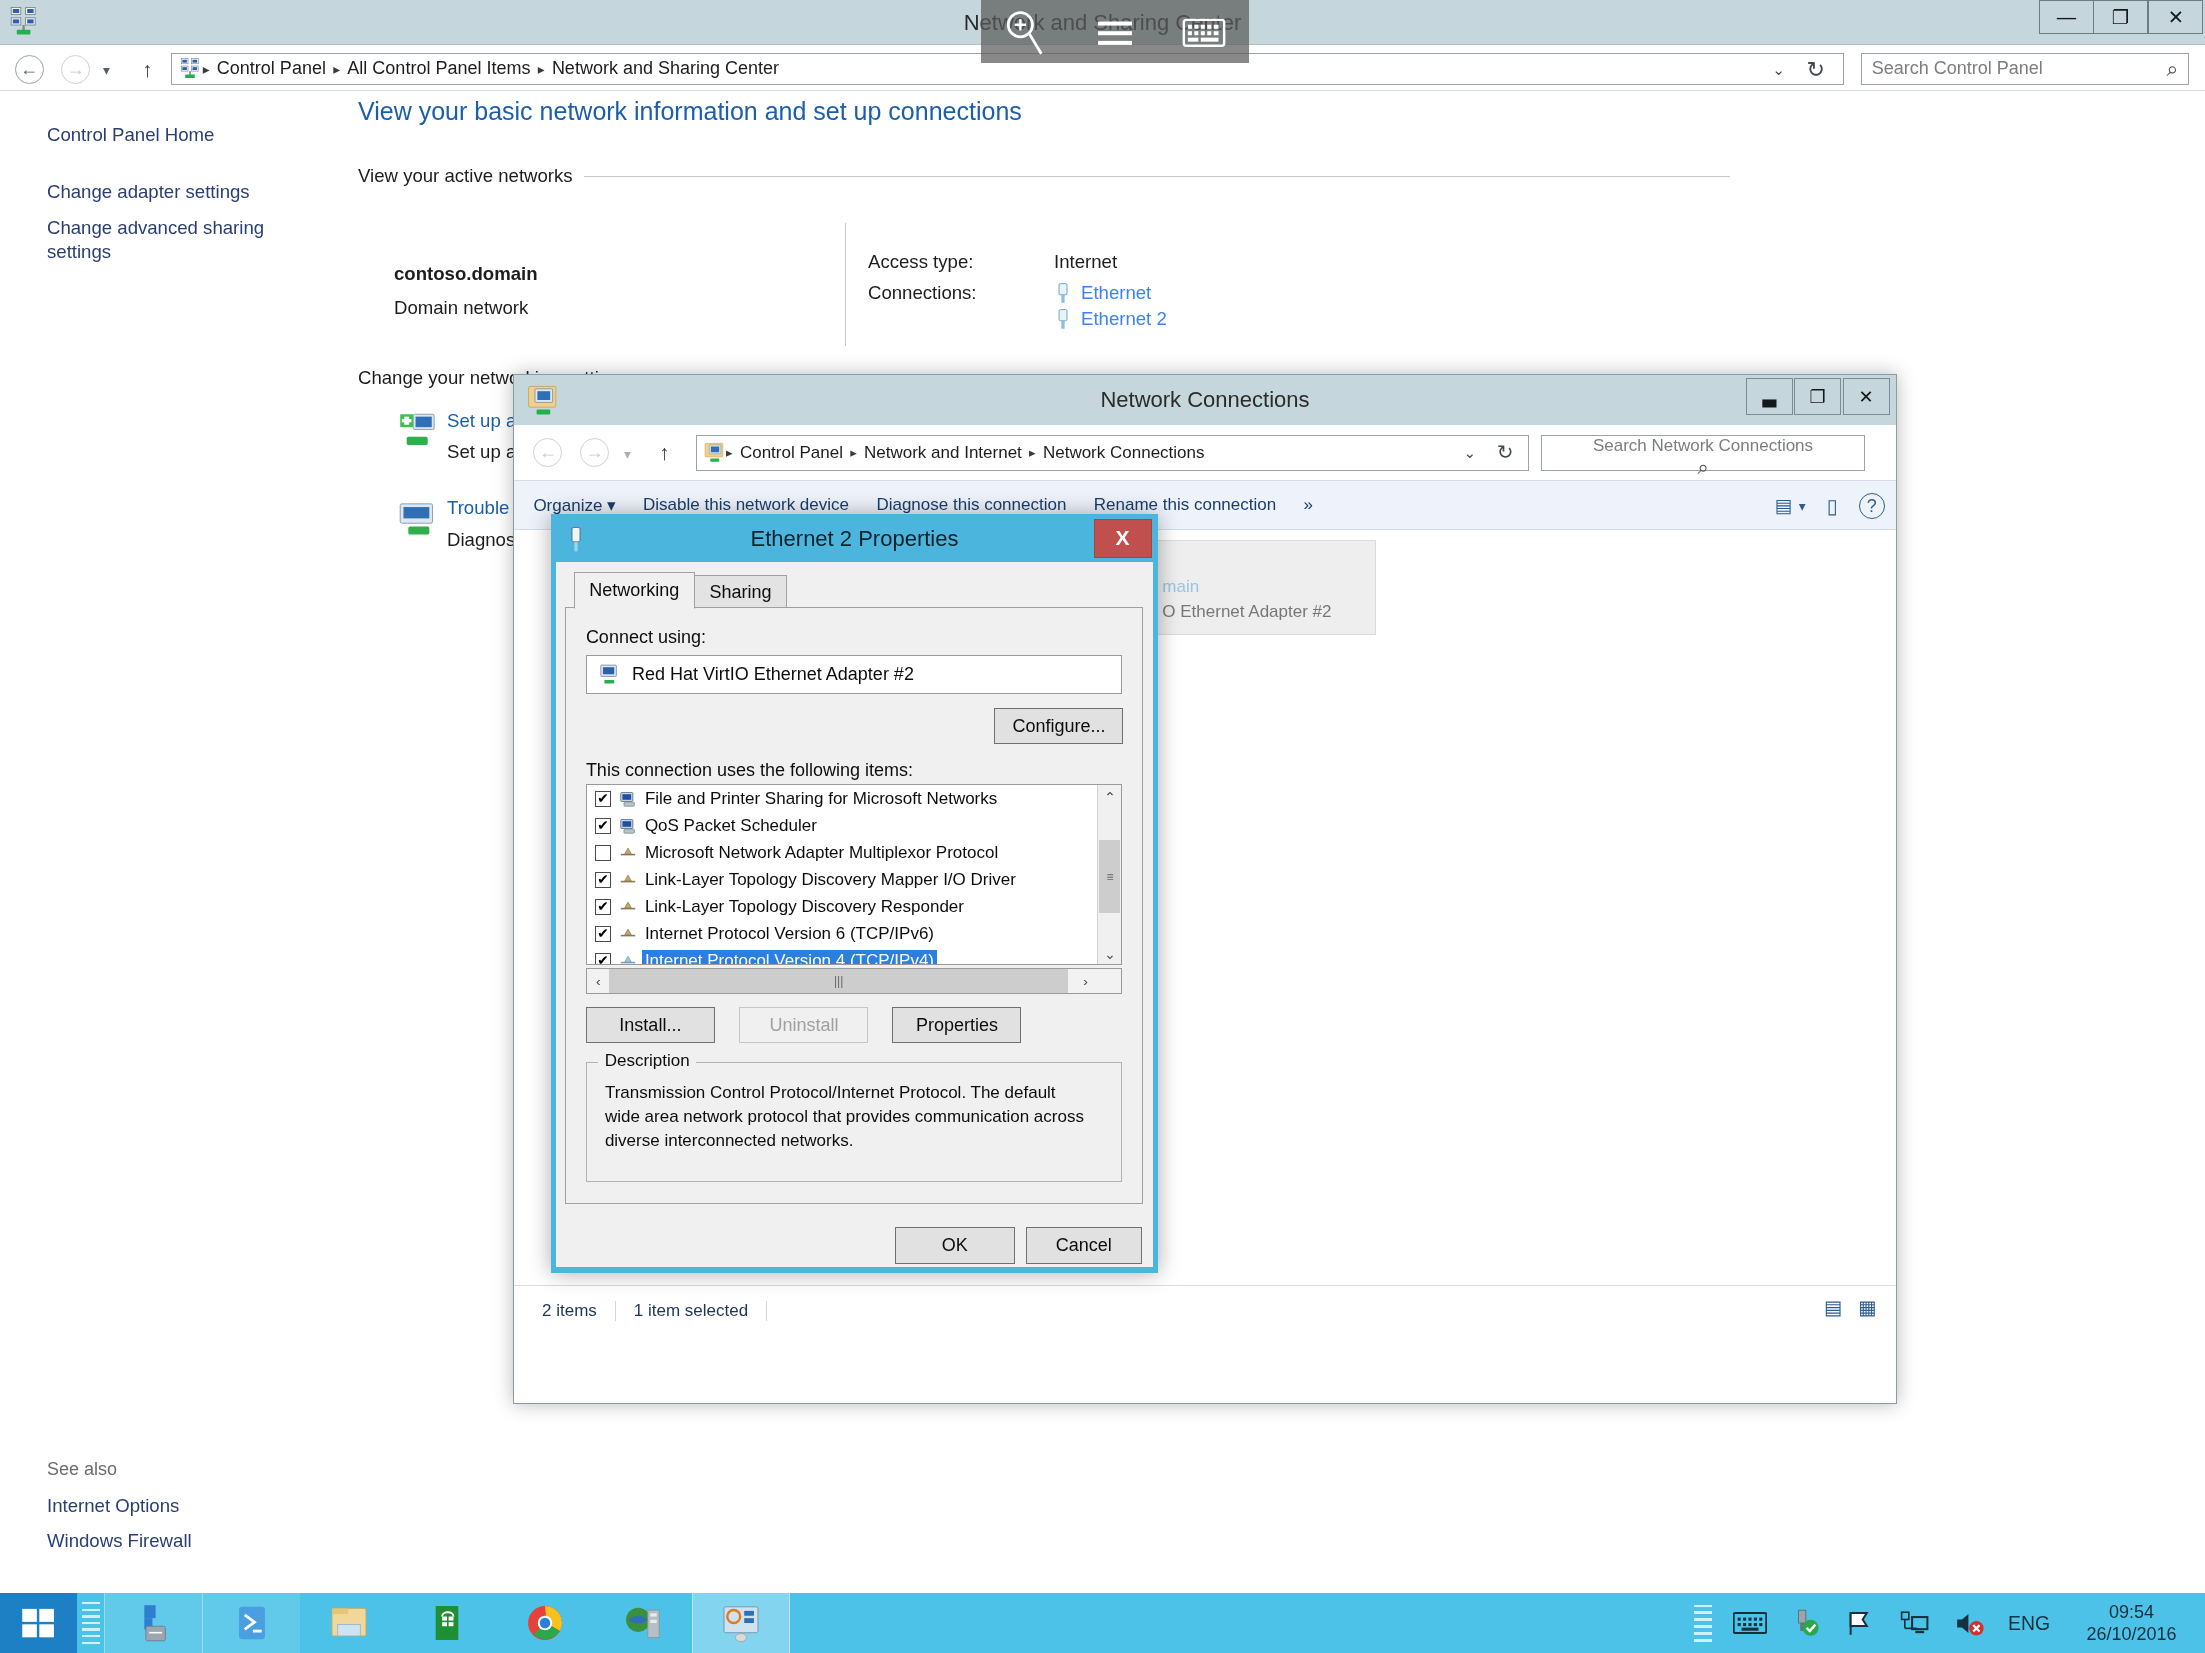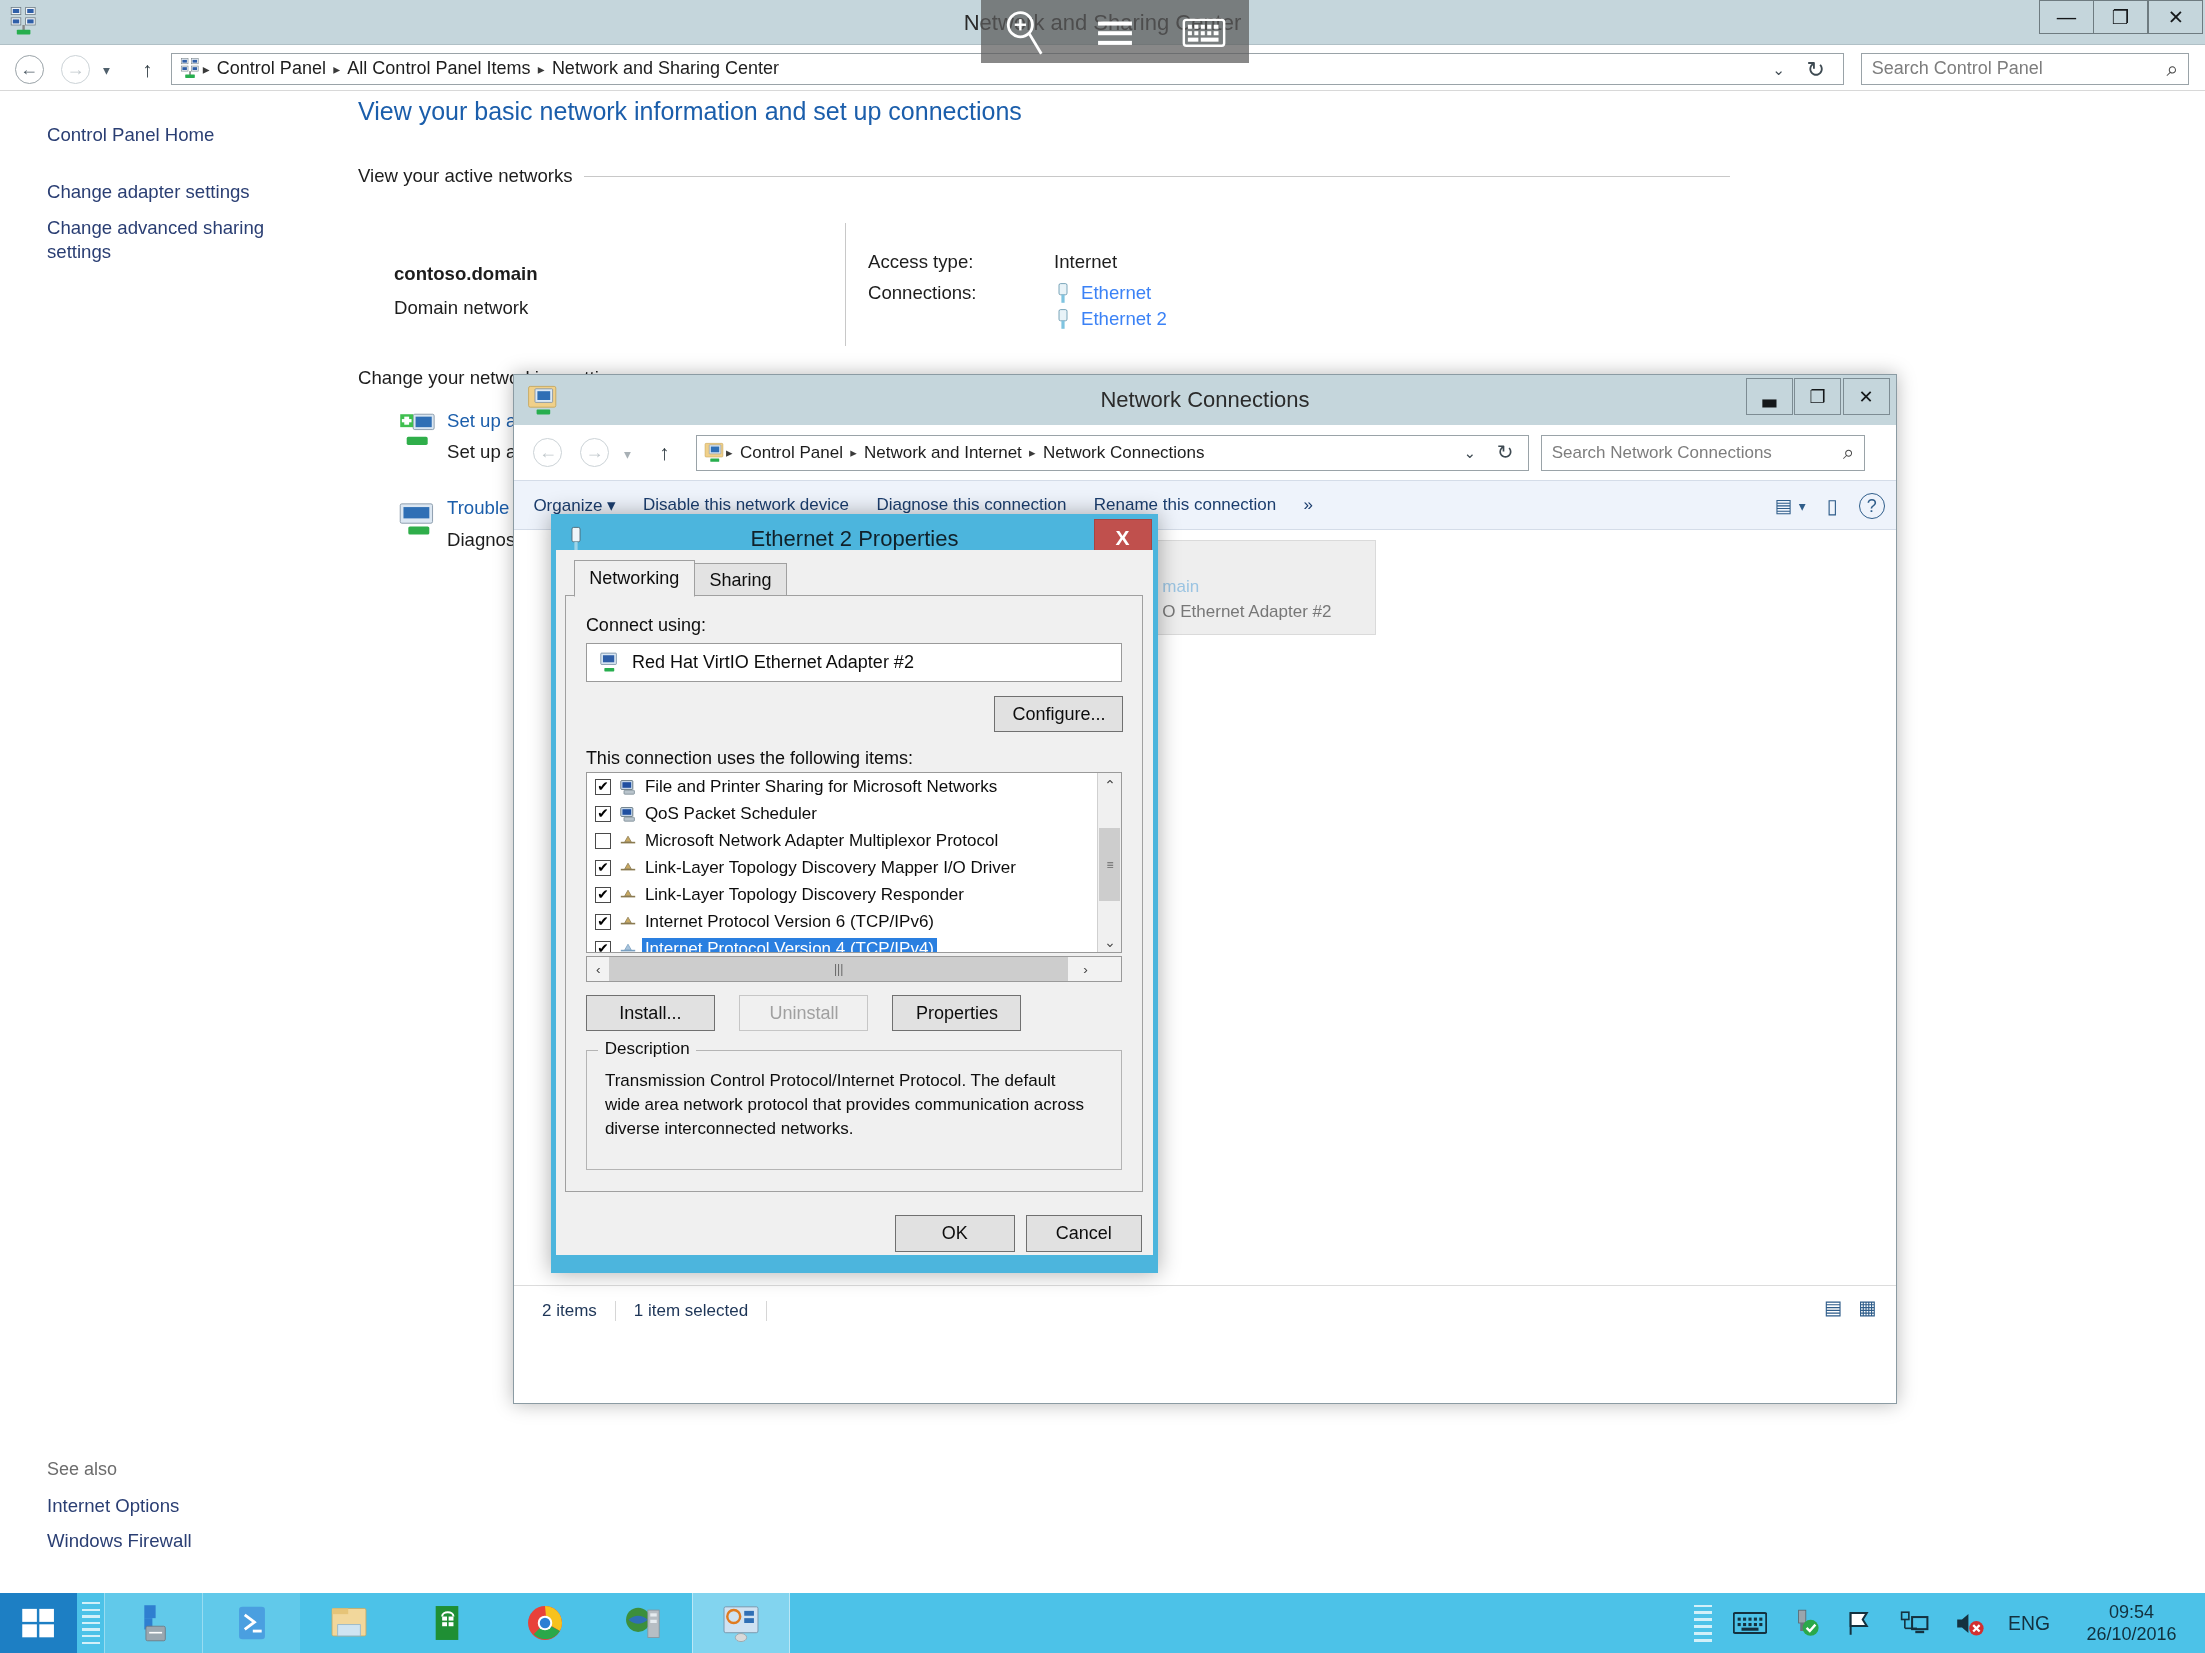--- a/index.html
+++ b/index.html
@@ -153,21 +153,21 @@
     display: flex; align-items: center; padding-left: 6.5px;
     font-size: 17px; color: #1d1d1d;
   }
   #nc-crumbbox .crumb { padding: 0 5.7px; white-space: nowrap; }
   #nc-crumbbox .sep { color: #3a3a3a; font-size: 13px; padding: 0 1.6px; }
   #nc-crumb-chev { position: absolute; right: 52px; top: 9px; font-size: 14.5px; color: #3e4a52; }
   #nc-crumb-refresh { position: absolute; right: 14.5px; top: 4.8px; font-size: 20px; color: #3e4a52; }
   #nc-search {
     position: absolute; left: 1027px; top: 9.7px; width: 324px; height: 36px;
     border: 0.8px solid #9aa3a8; background: #fff;
-    display: flex; align-items: center; padding: 0 9.7px;
+    display: flex; align-items: center; padding: 0 9.7px; flex-direction: column;
   }
   #nc-search .ph { font-size: 17px; color: #7d7d7d; flex: 1; }
 
   #nc-toolbar {
     position: relative; height: 50px; background: #eef3fb;
     border-top: 0.8px solid #d4dce8; border-bottom: 0.8px solid #d4dce8;
     display: flex; align-items: center; padding-left: 19.4px; gap: 27.4px;
   }
   .tb-item { font-size: 17px; color: #1b3d6d; white-space: nowrap; cursor: pointer; }
   .tb-right { position: absolute; right: 11.3px; top: 0; height: 50px; display: flex; align-items: center; gap: 21px; }
@@ -199,21 +199,21 @@
     position: absolute; inset: 0; line-height: 40px; text-align: center;
     font-size: 22px; color: #10212a;
   }
   #dlg-close {
     position: absolute; right: 1.6px; top: 0px; width: 58px; height: 39px;
     background: #c0504d; border: 0.8px solid #a74441;
     display: flex; align-items: center; justify-content: center;
     font-size: 21px; font-weight: bold; color: #ffffff; cursor: pointer;
   }
   #dlg-body {
-    position: absolute; left: 4.8px; top: 36px; width: 597px; height: 705px;
+    position: absolute; left: 4.8px; top: 48px; width: 597px; height: 705px;
     background: #f0f0f0;
   }
 
   .tabstrip { position: absolute; left: 18px; top: 11.3px; height: 36px; display: flex; align-items: flex-end; }
   .tab {
     height: 34px; padding: 0 14.5px; font-size: 18px; color: #0d0d0d;
     display: flex; align-items: center;
     border: 0.8px solid #a0a0a0; border-bottom: none; background: #e3e3e3;
     margin-right: -0.8px;
   }

